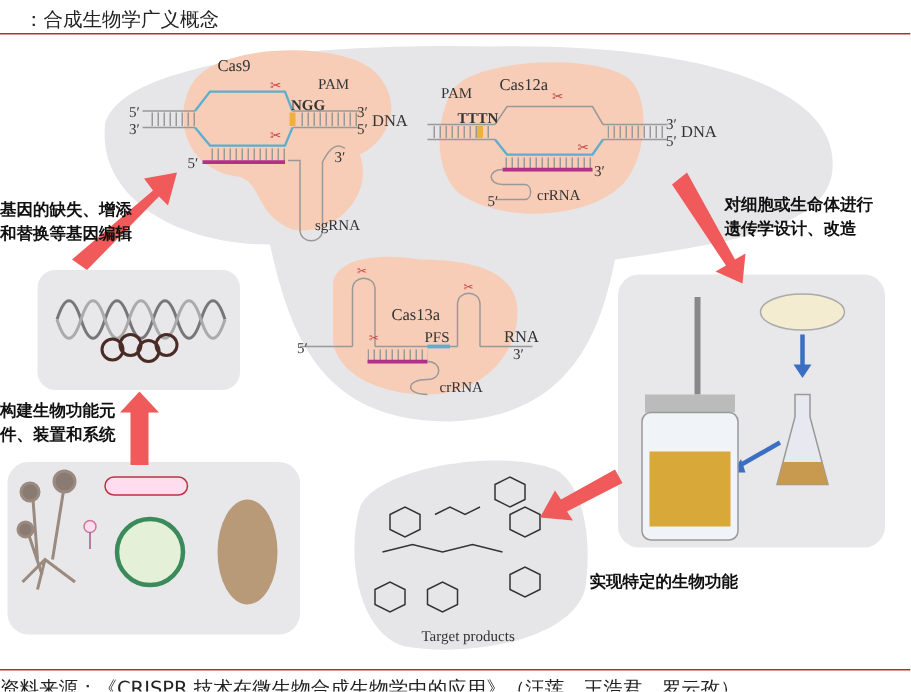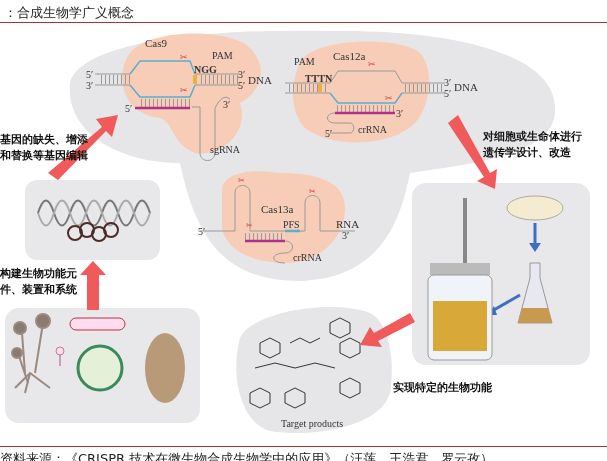--- a/index.html
+++ b/index.html
@@ -1,17 +1,17 @@
 <!DOCTYPE html>
 <html><head>
 <meta charset="utf-8">
 <style>
   html, body { margin:0; padding:0; background:#ffffff; }
   body { width:607px; height:461px; position:relative; overflow:hidden; font-family:"DejaVu Sans", sans-serif; }
-  .title { position:absolute; left:4px; top:4px; font-size:13px; color:#222; white-space:nowrap; }
+  .title { position:absolute; left:16px; top:4px; font-size:13px; color:#222; white-space:nowrap; }
   .rule { position:absolute; left:0; width:607px; height:1px; background:#b03030; }
   .rule.top { top:22px; }
   .rule.bottom { top:446px; }
   .source { position:absolute; left:0; top:450px; font-size:13px; color:#222; white-space:nowrap; }
   svg.diagram { position:absolute; left:0; top:23px; }
   .lbl { font-family:"Liberation Serif", serif; fill:#333; }
   .cn { font-family:"DejaVu Sans", sans-serif; font-weight:bold; fill:#111; }
 </style>
 </head>
 <body>

